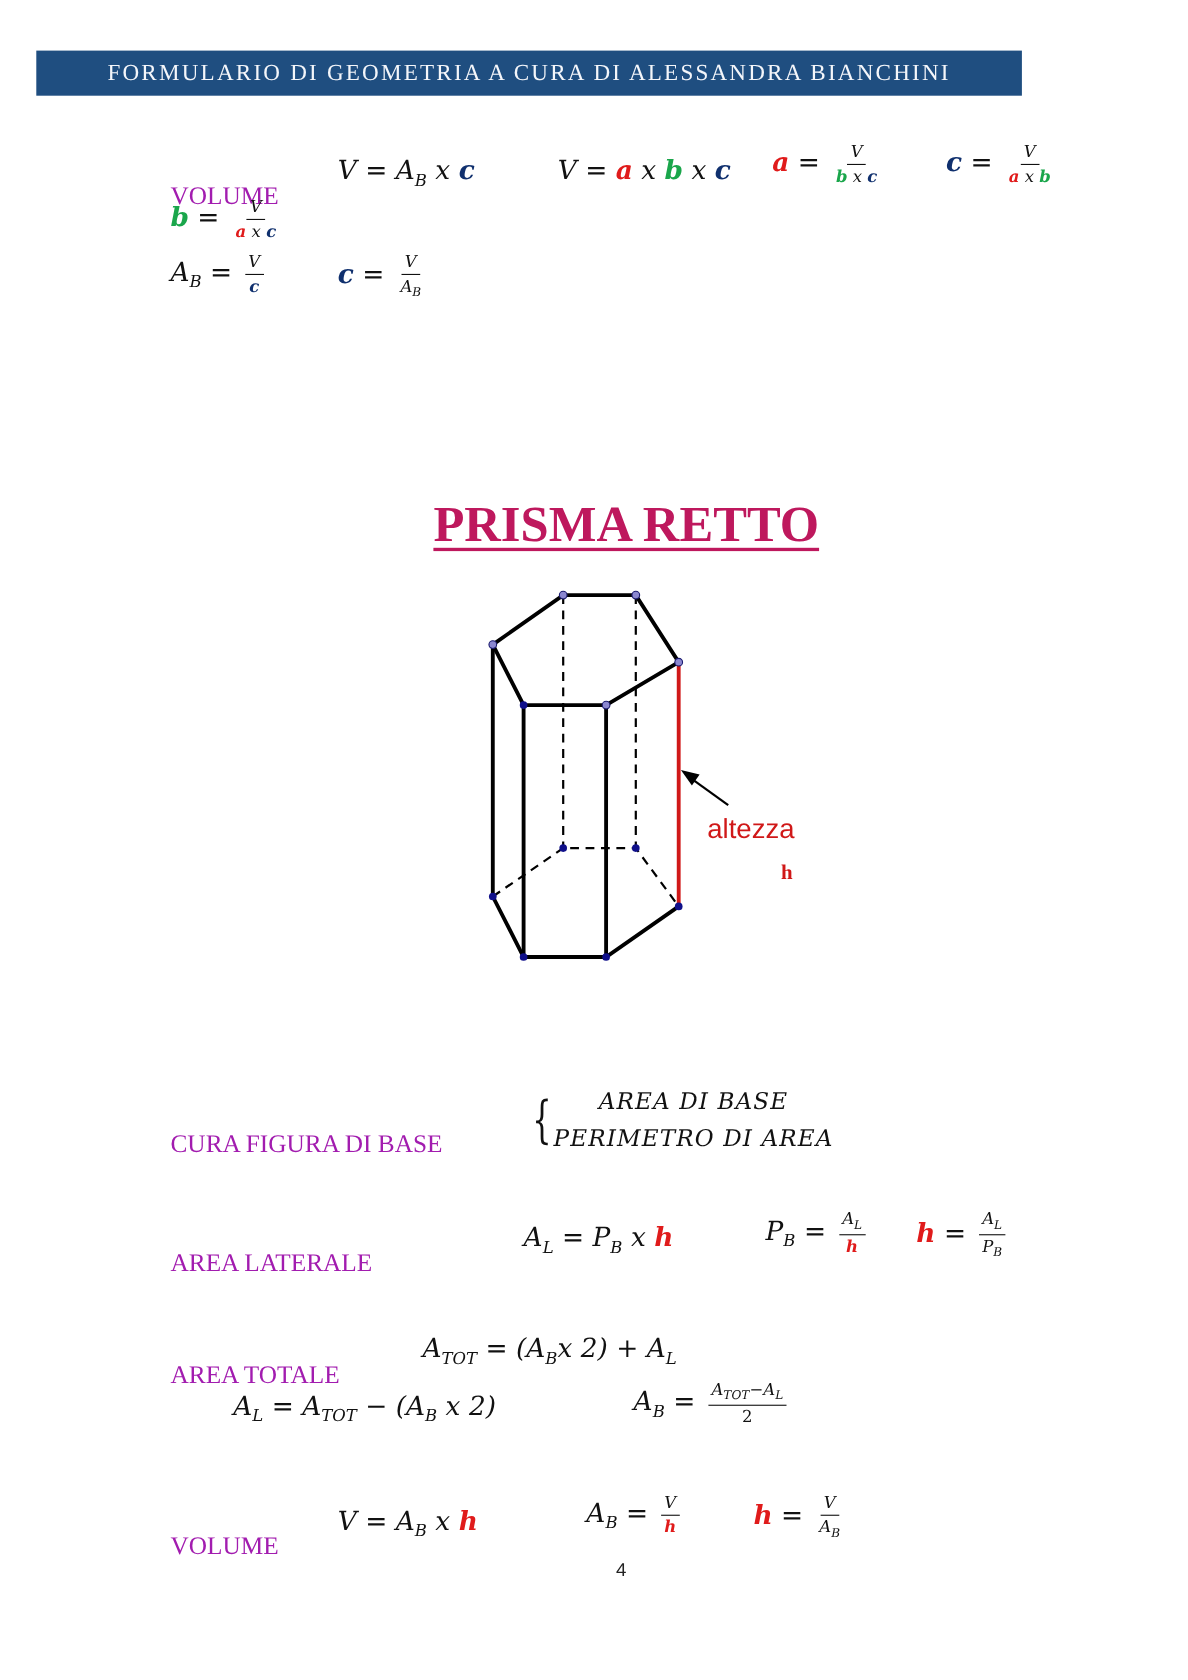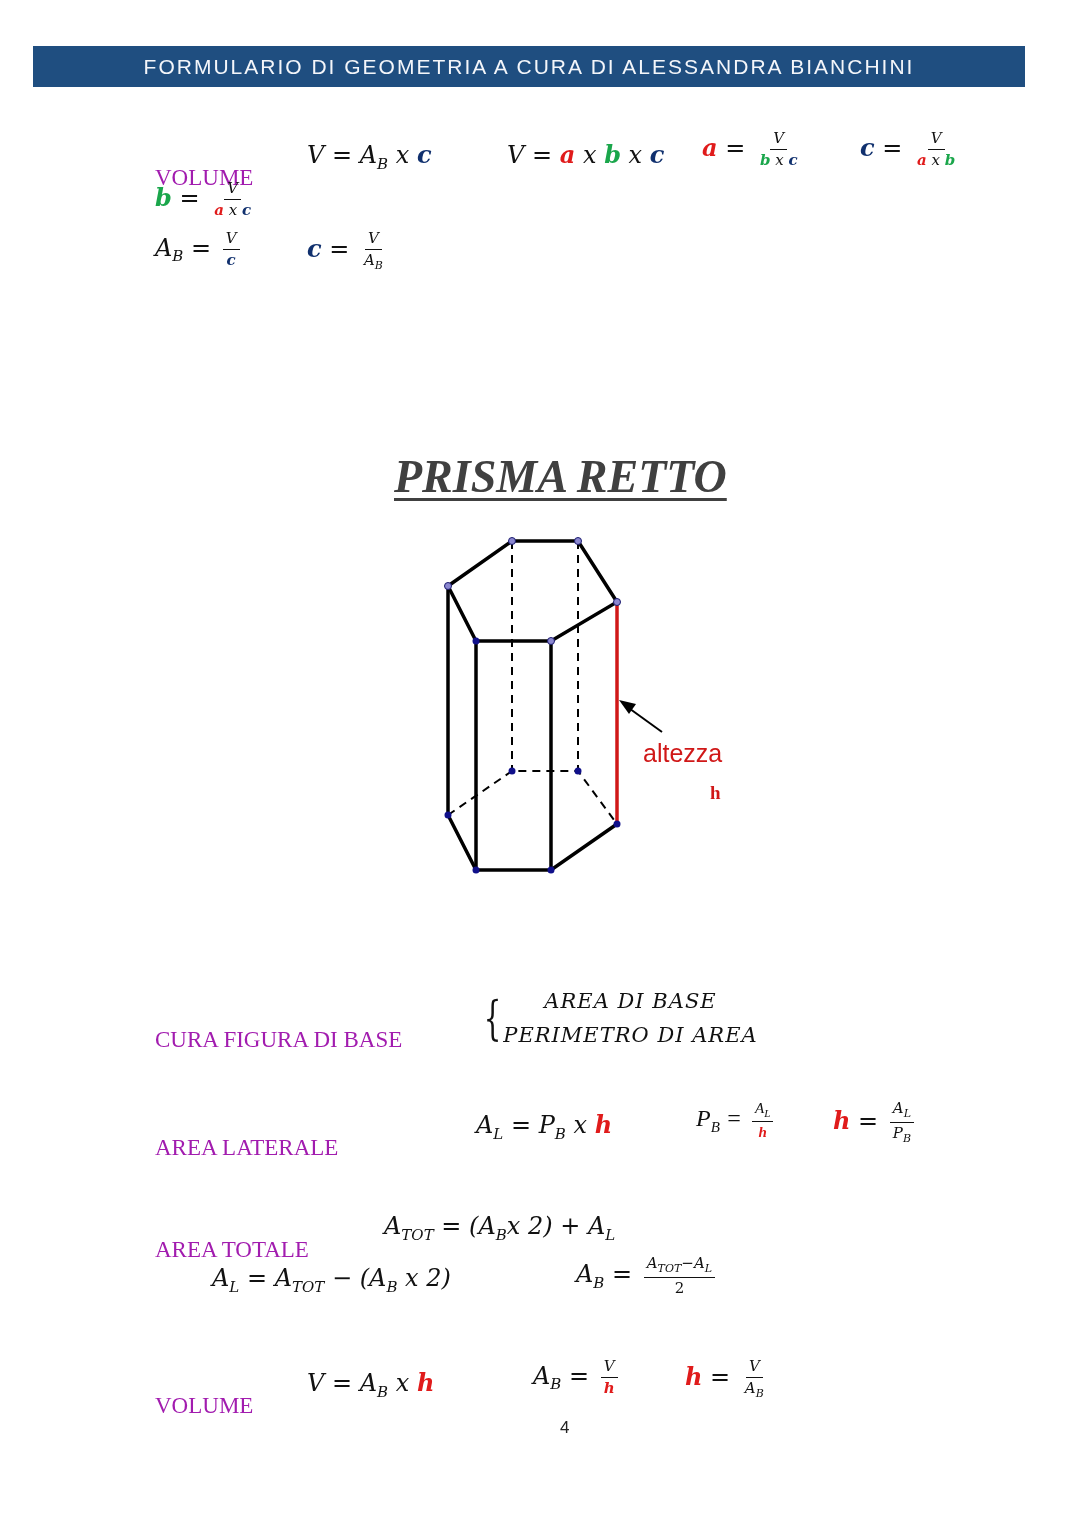--- a/index.html
+++ b/index.html
@@ -1,42 +1,42 @@
 <!DOCTYPE html>
 <html><head>
 <meta charset="utf-8">
 <style>
   html, body { margin: 0; padding: 0; background: #ffffff; }
   body { width: 1080px; height: 1527px; position: relative; overflow: hidden; color: #111; }
   .abs { position: absolute; white-space: nowrap; }
 
   .header {
-    position: absolute; left: 33px; top: 46px; width: 992px; height: 41px;
+    position: absolute; left: 33px; top: 46px; width: 896px; height: 41px;
     background: #1f4e80; color: #f4f6fa;
-    font-family: Liberation Sans, sans-serif; font-size: 21px; letter-spacing: 2px;
+    font-family: Liberation Serif, serif; font-size: 21px; letter-spacing: 2px;
     display: flex; align-items: center; justify-content: center;
   }
 
   .label { font-family: "Liberation Serif", serif; font-size: 23px; color: #a21caf; margin-top: 27px; }
   .eq { font-family: "DejaVu Serif", serif; font-style: italic; font-size: 24px; color: #111; }
   .eq sub { font-size: 15px; }
   .red { color: #e01b1b; font-weight: bold; }
   .green { color: #1aa64b; font-weight: bold; }
   .blue { color: #10306e; font-weight: bold; }
 
   .frac { display: inline-flex; flex-direction: column; align-items: center; vertical-align: middle; font-size: 15px; line-height: 1.1; margin-left: 4px; }
   .frac .num { padding: 0 3px 2px; border-bottom: 1.5px solid #111; }
   .frac .den { padding: 2px 3px 0; }
   .frac sub { font-size: 11px; }
 
   .title {
     position: absolute; left: 394px; top: 450px;
-    font-family: "Liberation Serif", serif; font-weight: bold; font-style: italic;
+    font-family: "Liberation Serif", serif; font-weight: bold; 
     font-size: 46px; text-decoration: underline; text-decoration-thickness: 3px; text-underline-offset: 6px;
-    color: #404040;
+    color: #be185d;
   }
 
   .brace-group { position: absolute; left: 478px; top: 984px; display: flex; align-items: center; }
   .brace { font-family: "DejaVu Serif", serif; font-size: 46px; line-height: 1; transform: scaleX(0.6); margin-right: -4px; color: #111; }
   .brace-lines { display: flex; flex-direction: column; align-items: center; font-family: "DejaVu Serif", serif; font-style: italic; font-size: 21px; line-height: 34px; letter-spacing: 1px; color: #111; }
 
   .pagenum { position: absolute; left: 560px; top: 1418px; font-family: "Liberation Sans", sans-serif; font-size: 17px; color: #222; }
   .fig { position: absolute; left: 420px; top: 520px; }
   .fig-label { font-family: "Liberation Sans", sans-serif; fill: #d01818; }
 </style>
@@ -157,21 +157,21 @@
   </div>
 </div>
 
 <div class="abs label" style="left:155px; top:1108px;">AREA LATERALE</div>
 <div class="abs eq" style="left:476px; top:1110px;">
   <span>A</span><sub>L</sub> <span>=</span>
   <span>P</span><sub>B</sub>
   <span>x</span>
   <span class="red">h</span>
 </div>
-<div class="abs eq" style="left:696px; top:1100px;font-family:Liberation Serif, serif;">
+<div class="abs eq" style="left:696px; top:1100px;">
   <span>P</span><sub>B</sub> <span>=</span>
   <span class="frac">
     <span class="num"><span>A</span><sub>L</sub></span>
     <span class="den red">h</span>
   </span>
 </div>
 <div class="abs eq" style="left:833px; top:1100px;">
   <span class="red">h</span> <span>=</span>
   <span class="frac">
     <span class="num"><span>A</span><sub>L</sub></span>

